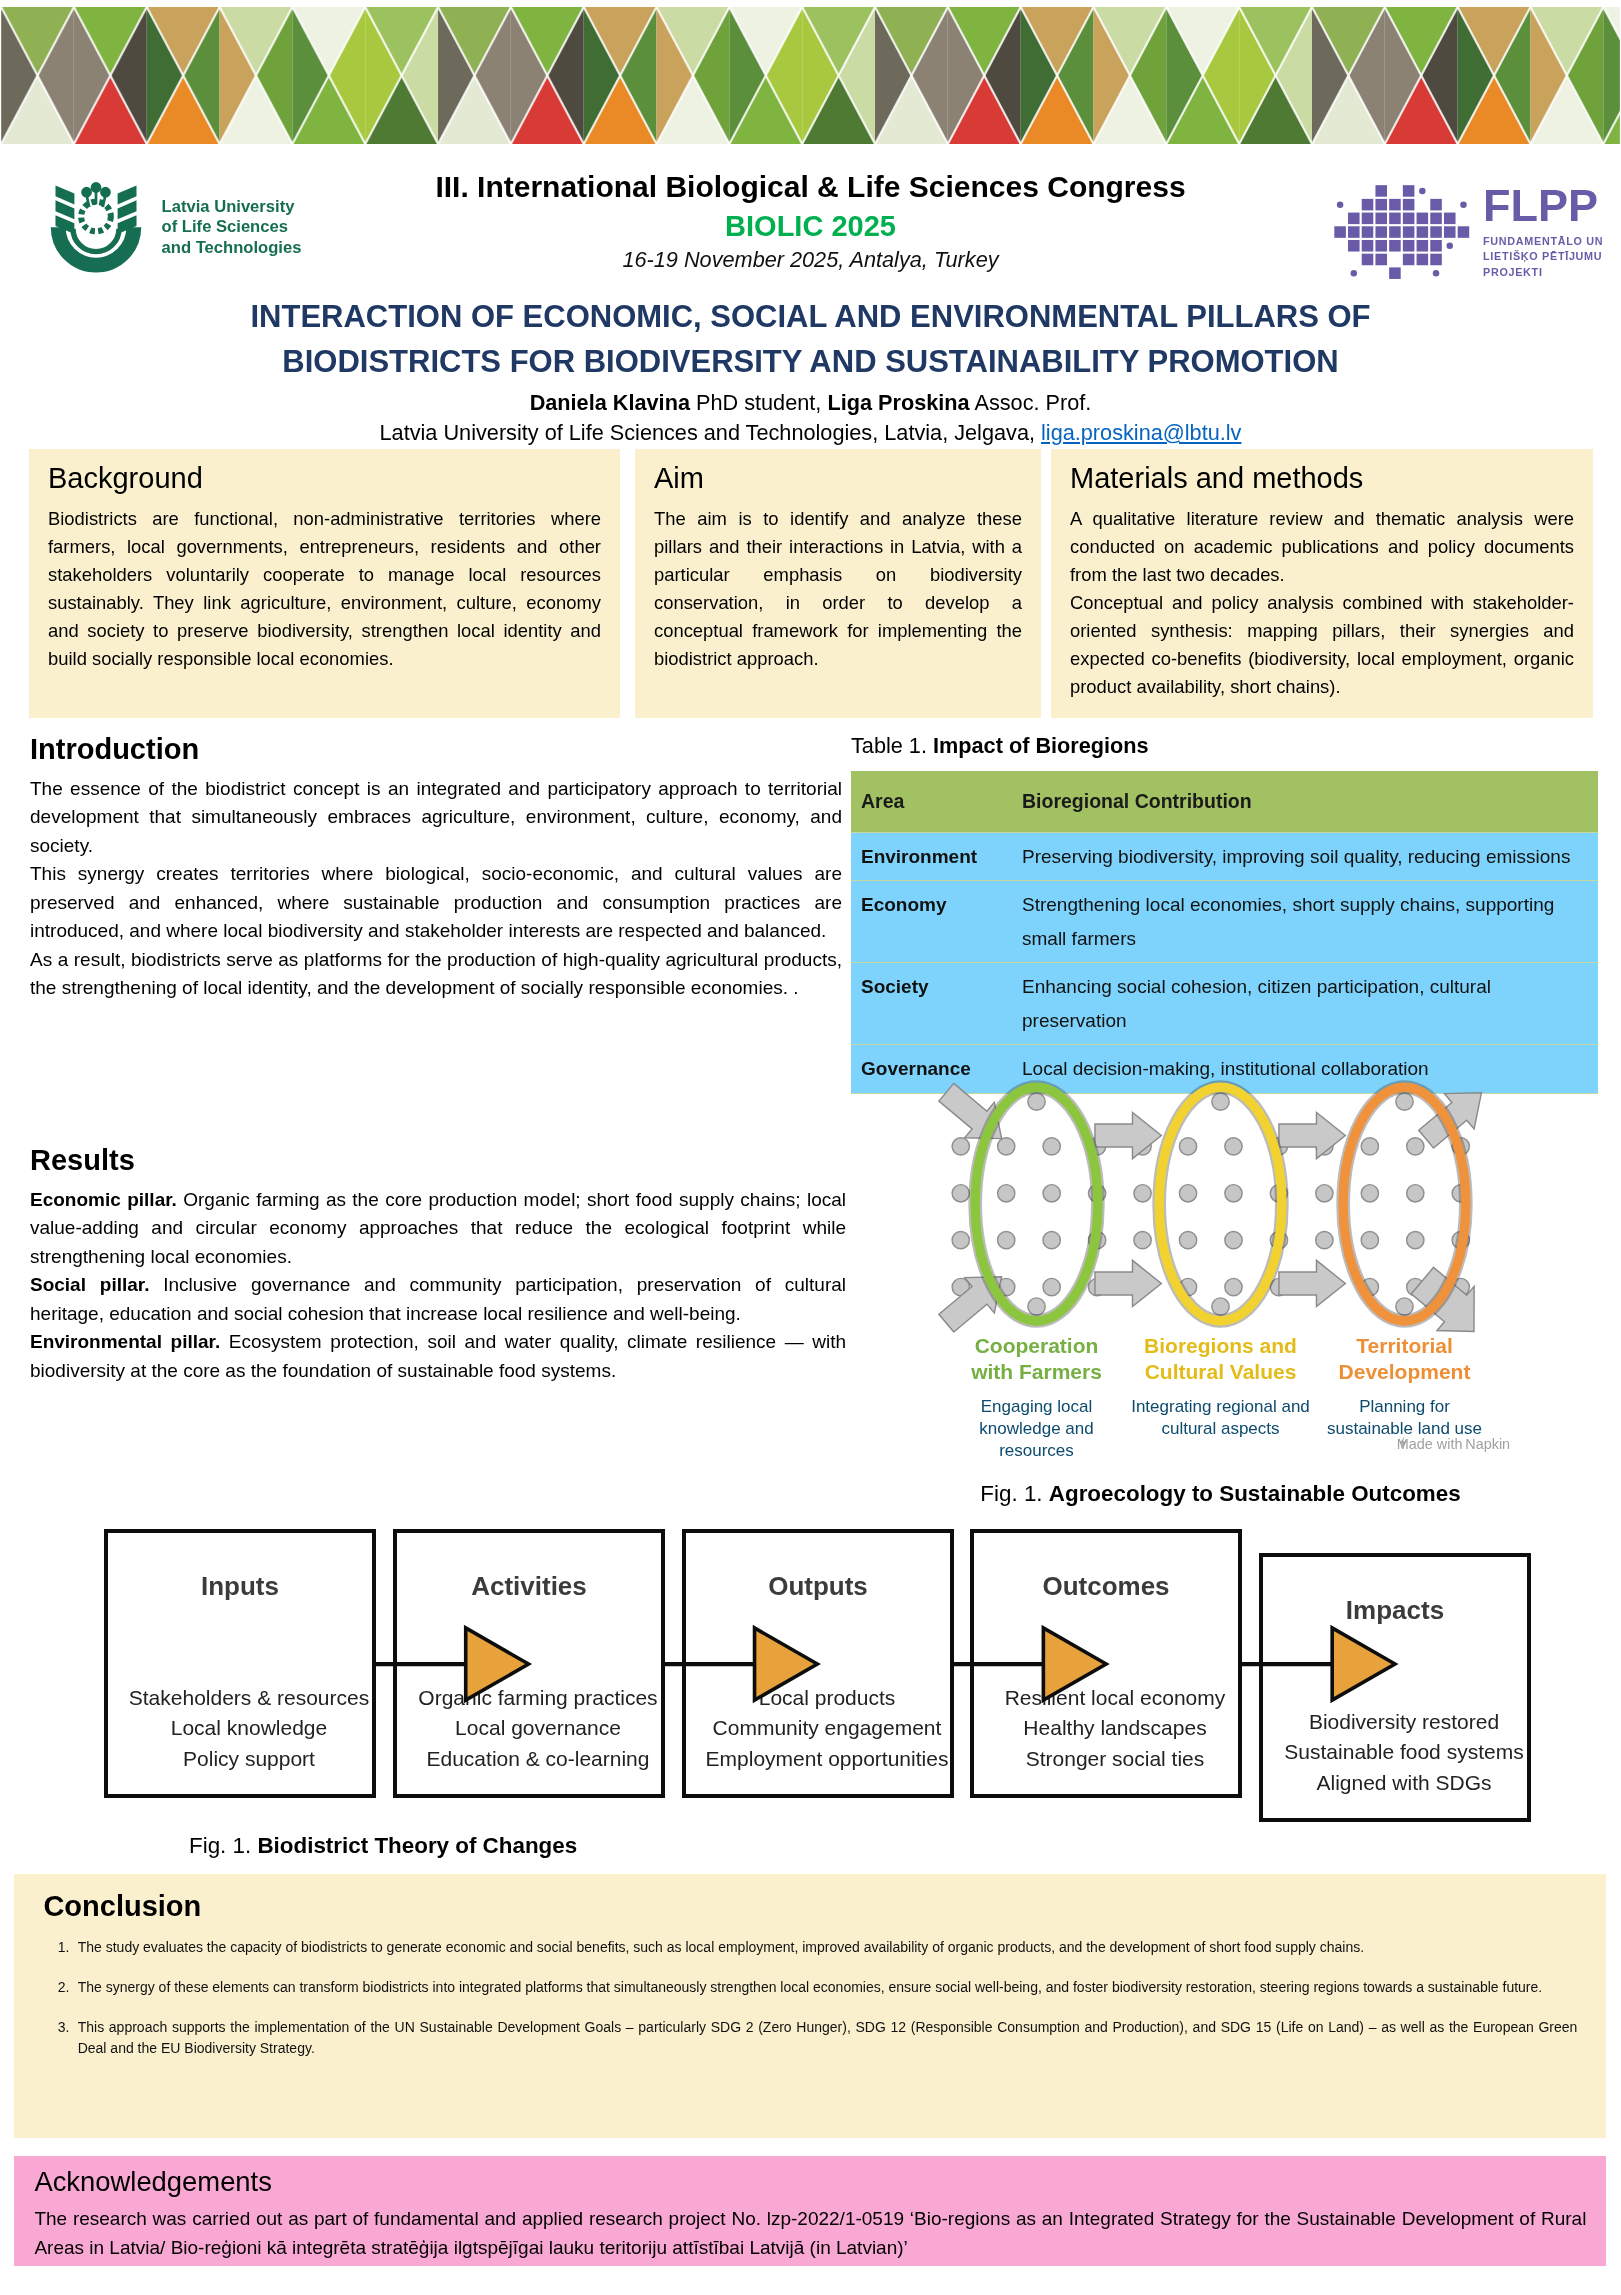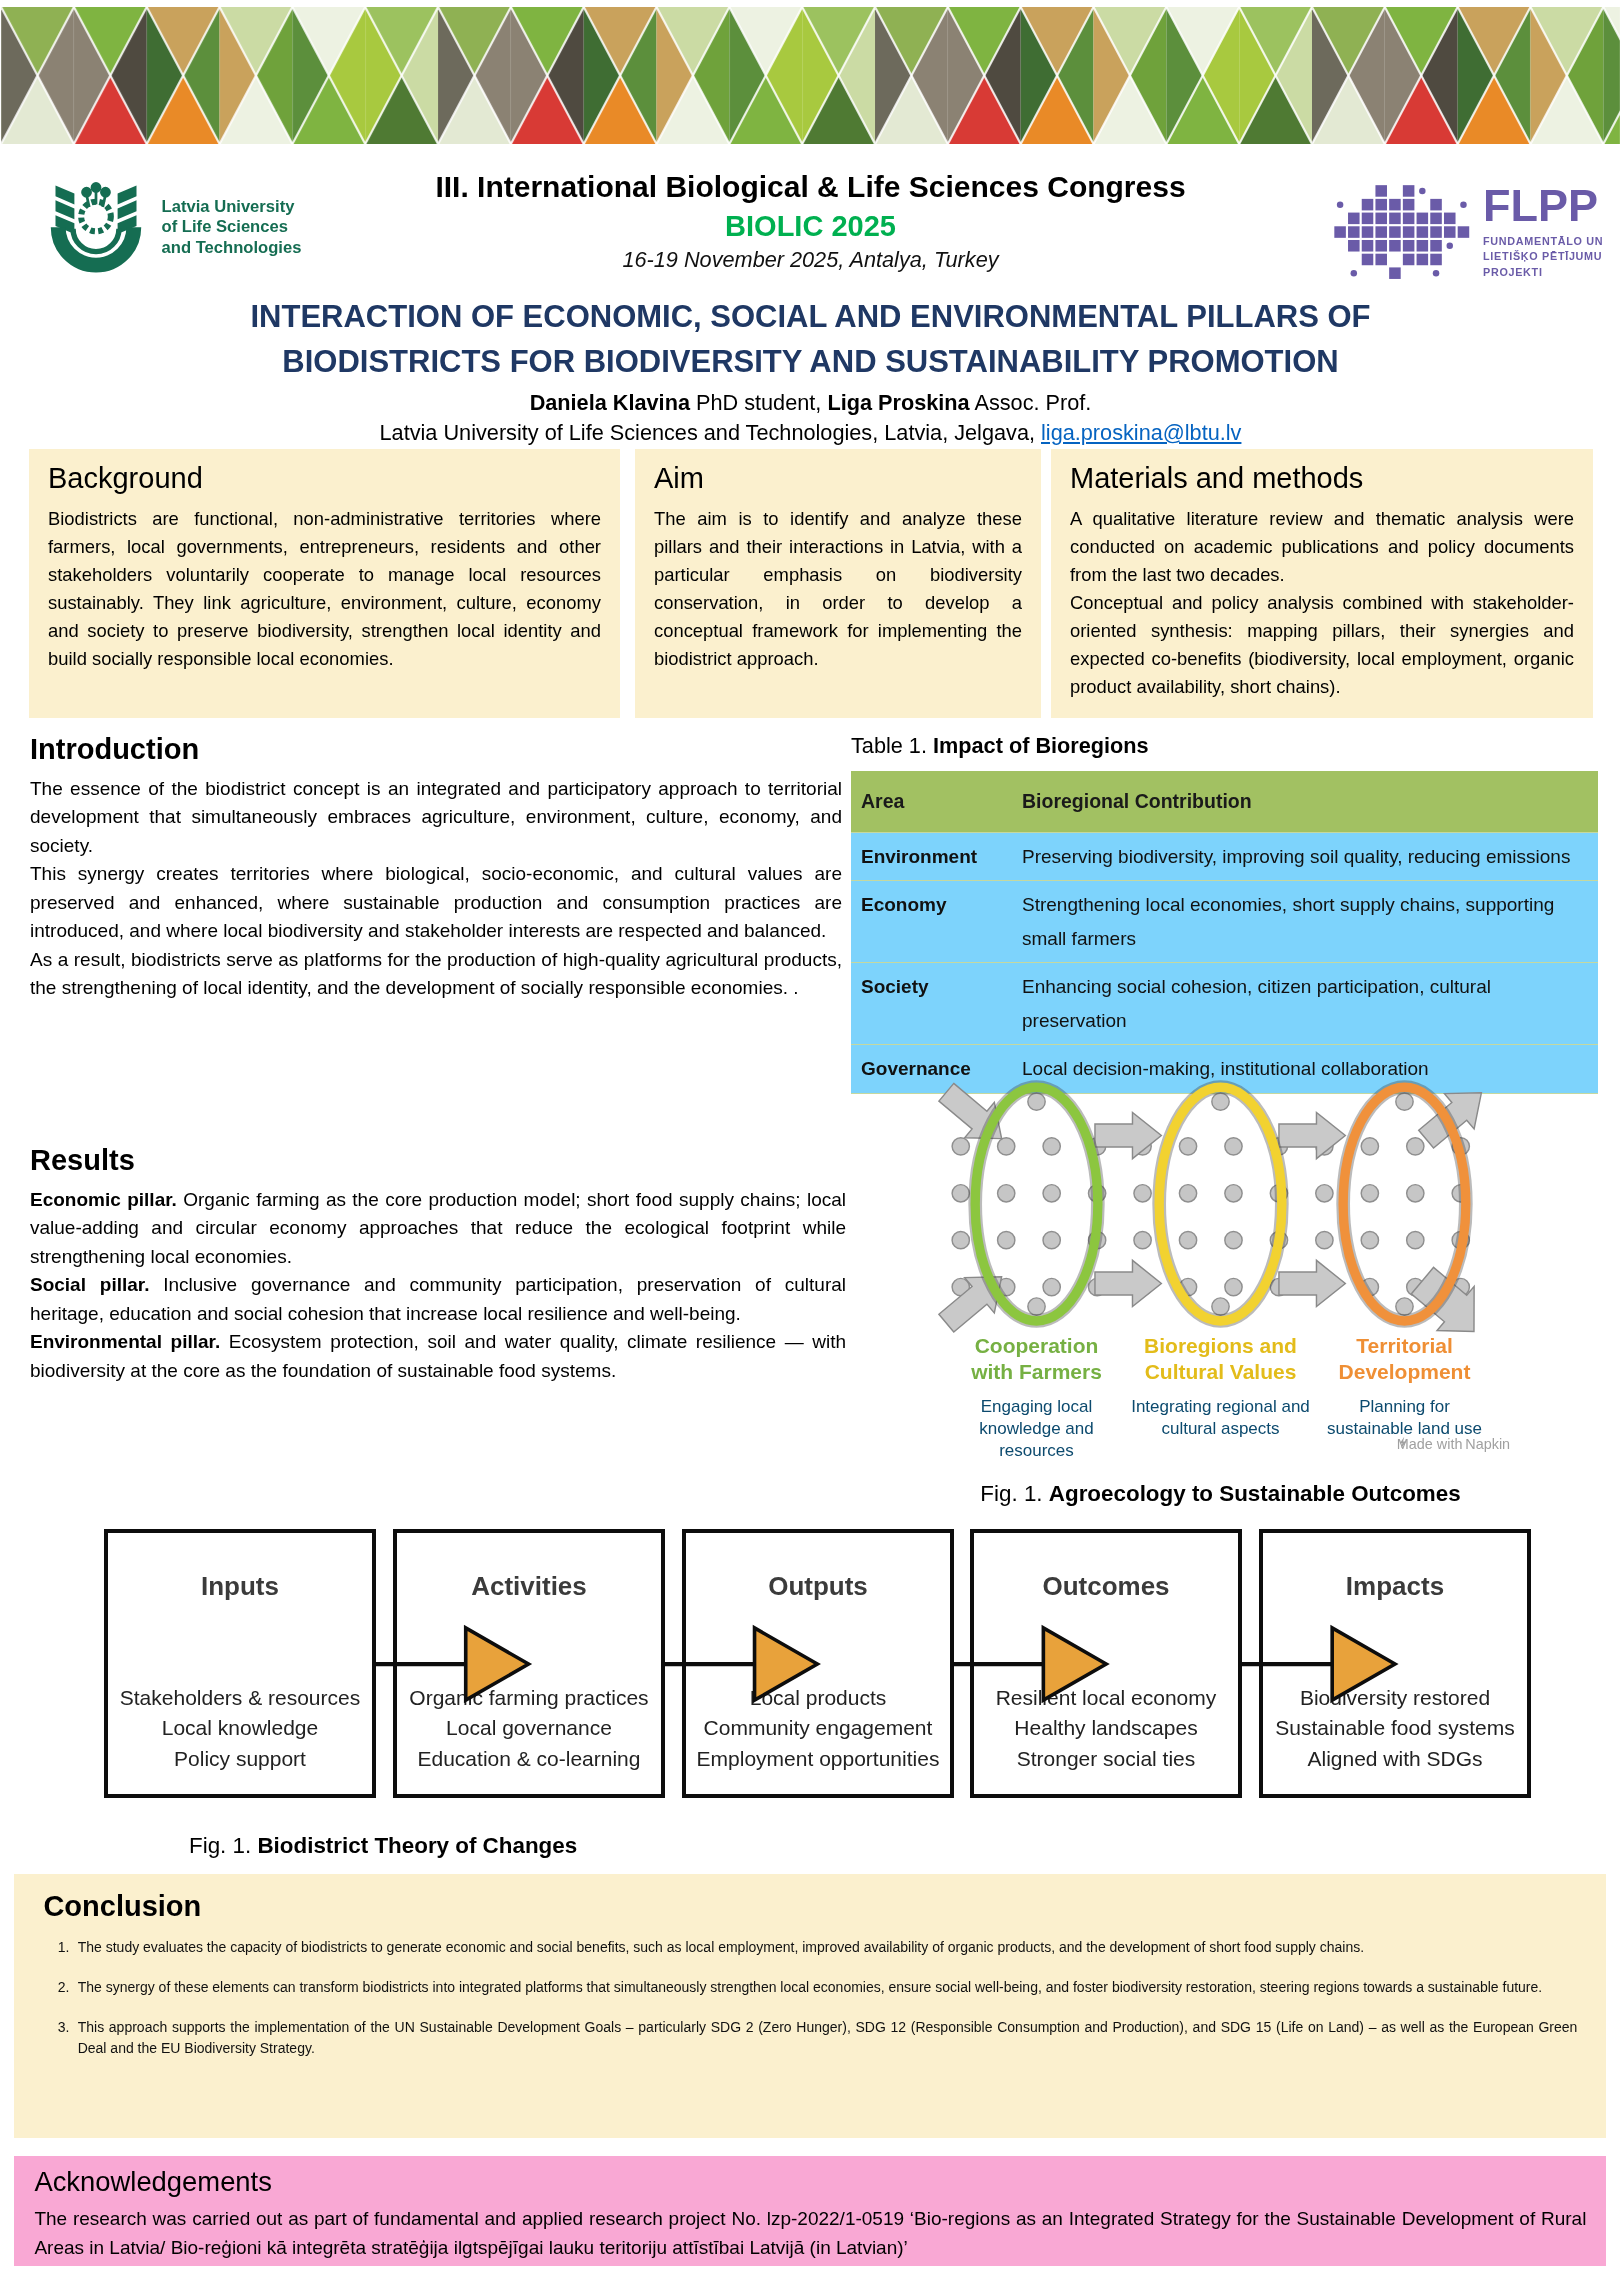--- a/index.html
+++ b/index.html
@@ -58,21 +58,21 @@
   .fig-label .d{font-size:17px;color:#0c4a6e;line-height:1.3;margin-top:10px;}
   .watermark{position:absolute;right:2.9px;bottom:1.4px;font-size:14.4px;color:#a0a0a0;
              display:flex;align-items:center;gap:2.9px;}
   .fig-caption{left:928px;top:1481px;width:585px;text-align:center;font-size:22.4px;color:#000;}
 
   
   .flow{left:0;top:1529px;width:1621px;height:273px;}
   .flow-box{position:absolute;top:0;width:272px;height:269px;border:4.3px solid #0d0d0d;
             box-sizing:border-box;background:#fff;}
   .flow-title{margin-top:38px;text-align:center;font-size:26px;font-weight:bold;color:#3b3b3b;}
-  .flow-lines{position:absolute;left:0;top:150px;width:100%;text-align:center;
+  .flow-lines{position:absolute;left:9px;top:150px;width:100%;text-align:center;
               font-size:21px;color:#222;line-height:1.45;}
   .flow-caption{left:189px;top:1833px;font-size:22.4px;color:#000;}
 
   
   .conclusion{left:14.4px;top:1874px;width:1592px;height:264px;background:#fbf0ce;
               box-sizing:border-box;padding:16px 29px 0 29px;}
   .conclusion ol{margin:14.4px 0 0 0;padding-left:30px;}
   .conclusion li{font-size:14px;line-height:1.5;text-align:justify;margin-bottom:19px;
                  padding-left:4.3px;}
 
@@ -450,21 +450,21 @@
       </div>
     </div>
     <div class="flow-box" style="left:970px;">
       <div class="flow-title">Outcomes</div>
       <div class="flow-lines">
         <div>Resilient local economy</div>
         <div>Healthy landscapes</div>
         <div>Stronger social ties</div>
       </div>
     </div>
-    <div class="flow-box" style="left:1259px;">
+    <div class="flow-box" style="left:1259px;margin-top:24px;">
       <div class="flow-title">Impacts</div>
       <div class="flow-lines">
         <div>Biodiversity restored</div>
         <div>Sustainable food systems</div>
         <div>Aligned with SDGs</div>
       </div>
     </div>
     <svg width="1621" height="273" style="position:absolute;left:0;top:0;pointer-events:none;" viewBox="0 0 2245 378">
       <g stroke="#0d0d0d" stroke-width="6">
         <line x1="520" y1="187" x2="660" y2="187"></line>

